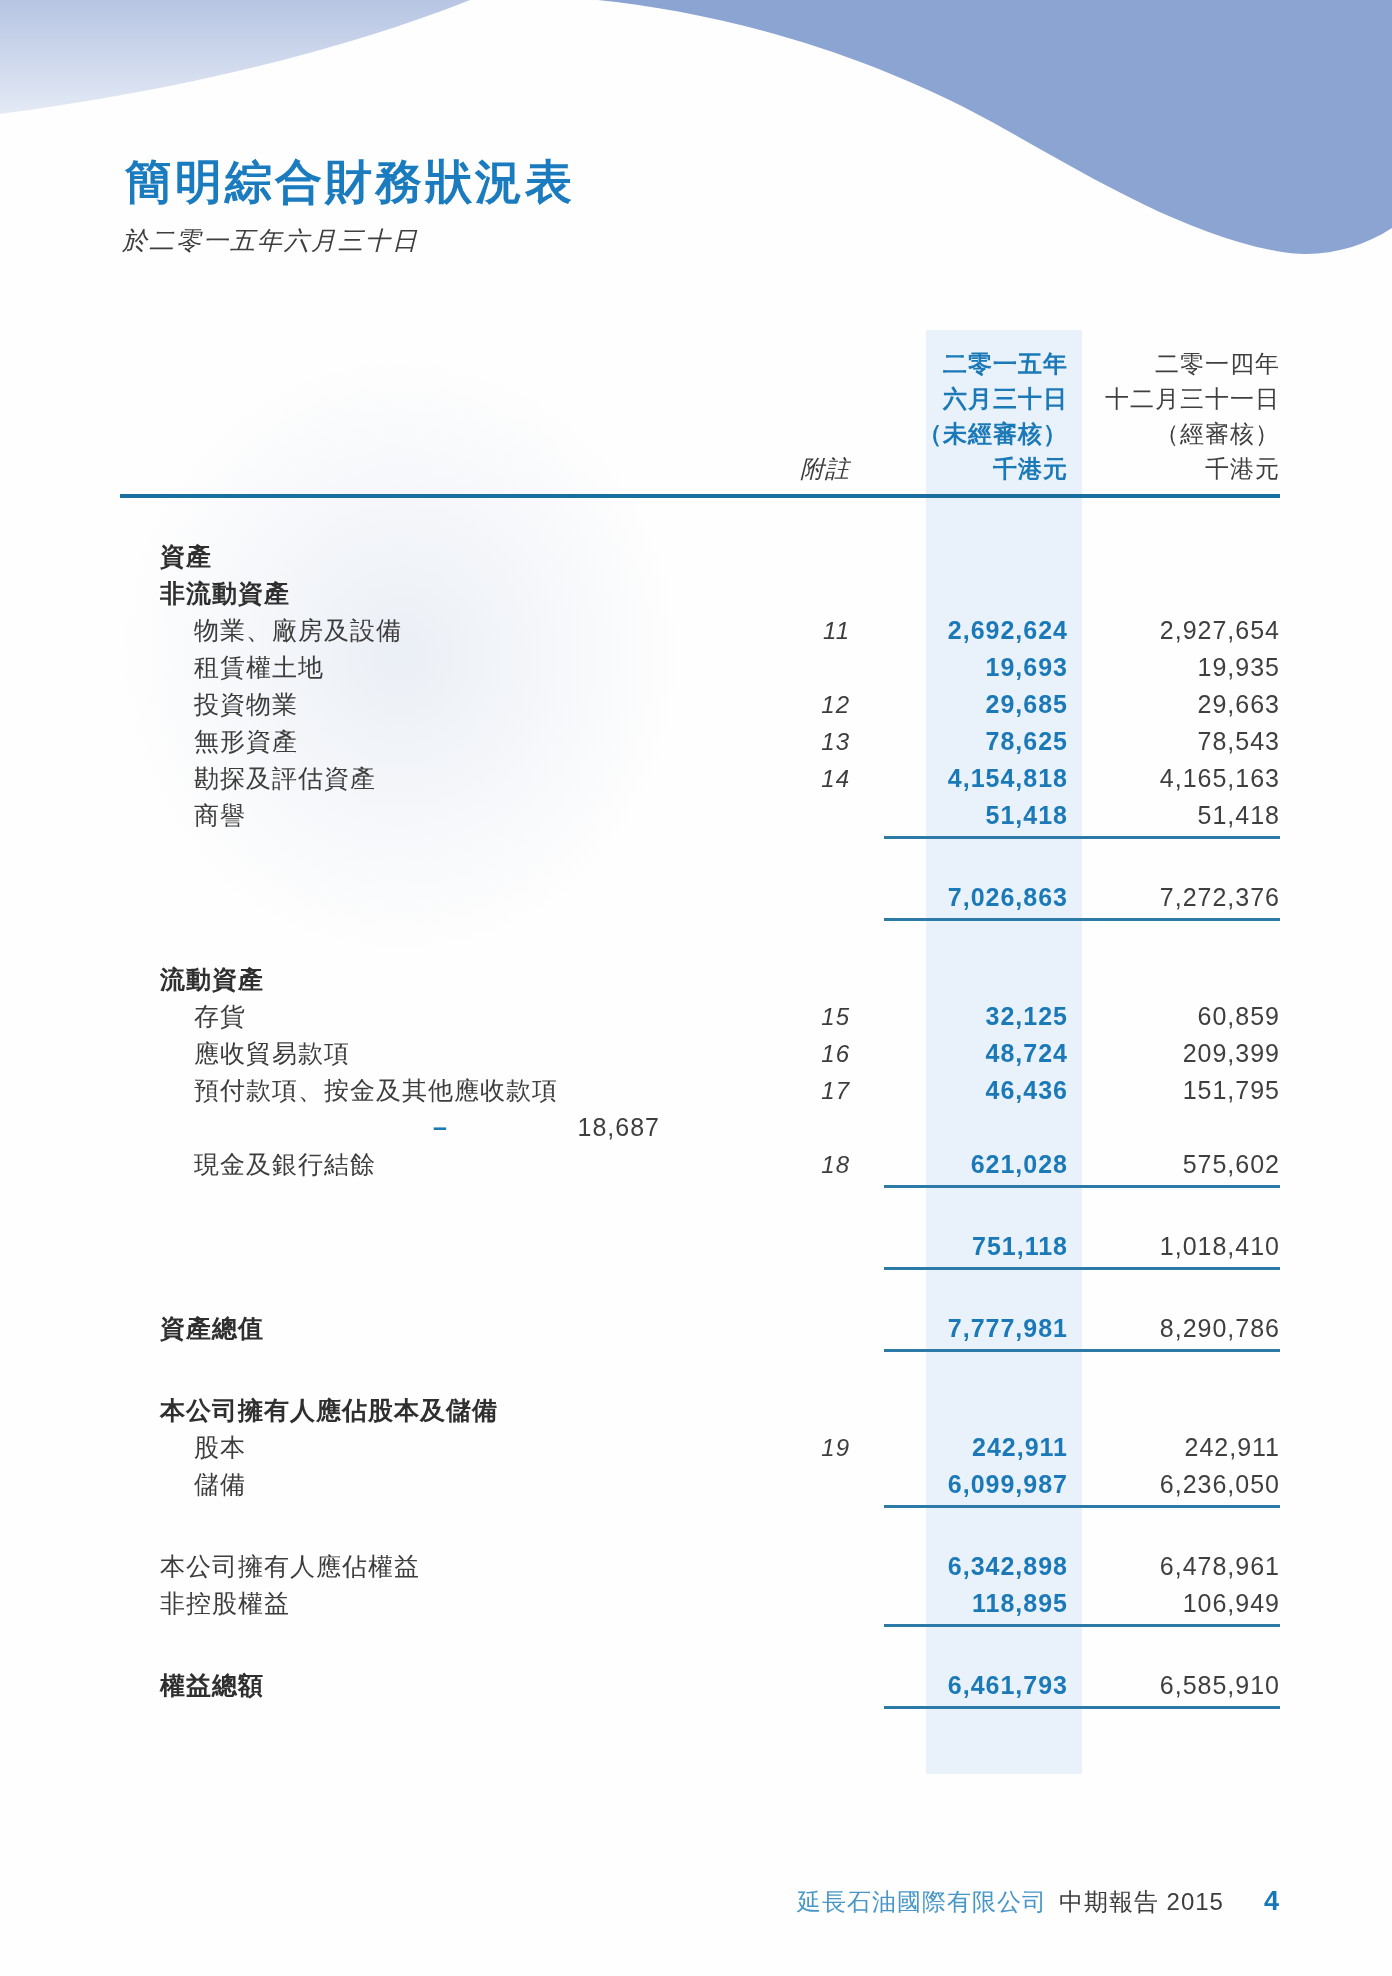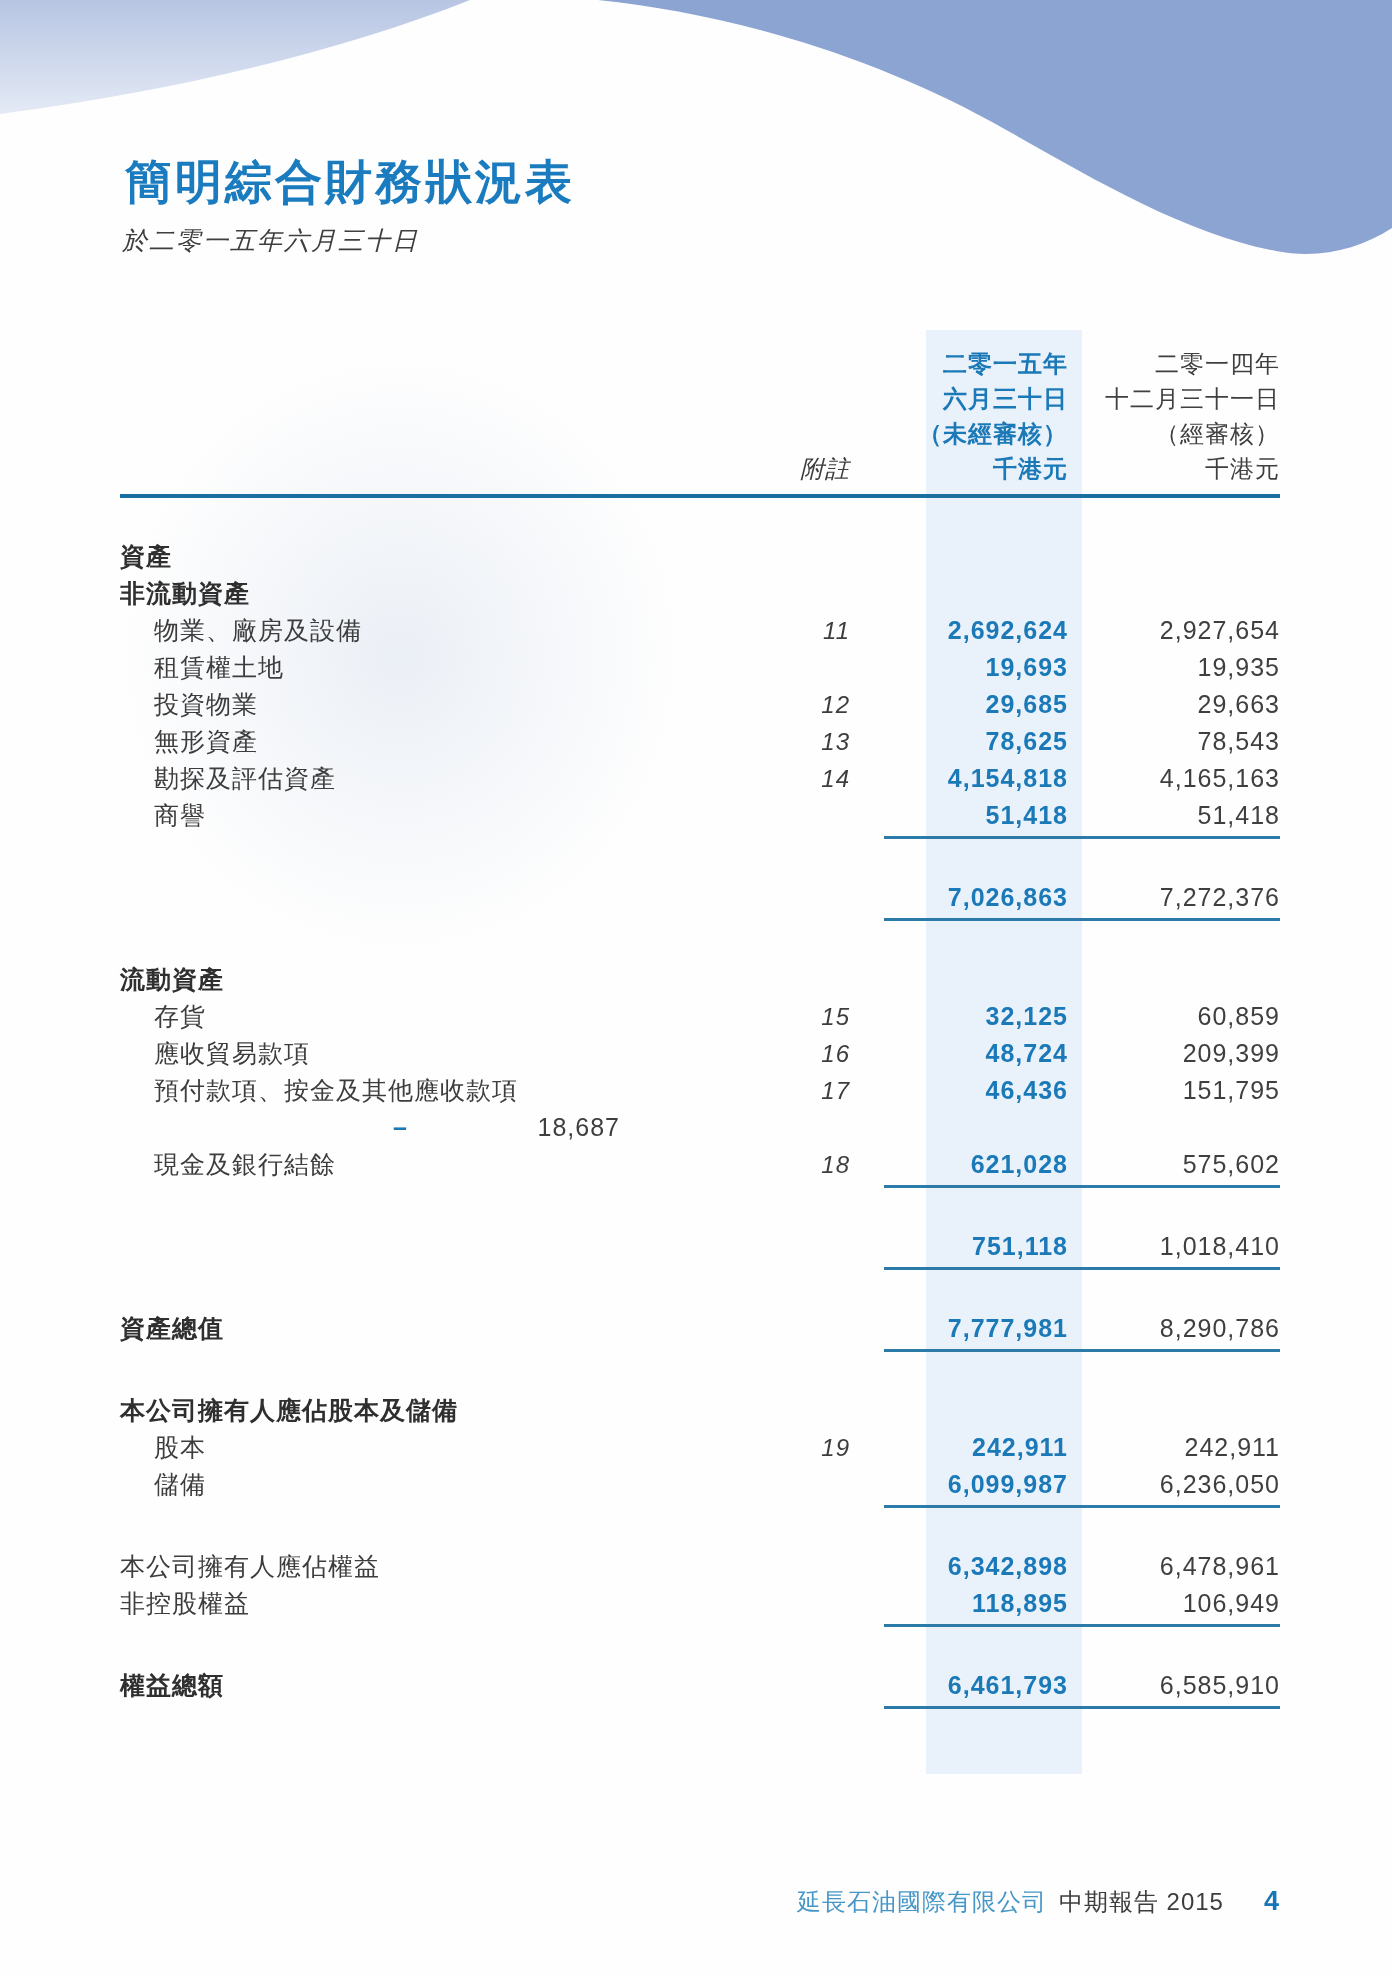--- a/index.html
+++ b/index.html
@@ -18,21 +18,21 @@
   .thead{display:flex;align-items:flex-end;position:relative;z-index:1;letter-spacing:1px;}
   .h-lbl{flex:1;}
   .h-note{width:70px;text-align:right;font-style:italic;font-size:24px;color:#3d3d3d;line-height:35px;}
   .h-col{font-size:24px;line-height:35px;text-align:right;margin-top:12px;}
   .c15{width:218px;font-weight:bold;color:#1b79b8;}
   .c14{width:212px;color:#3f3f3f;}
   .thick-rule{height:4px;background:#1b6fa0;margin-top:8px;position:relative;z-index:1;}
   #rows{position:relative;z-index:1;}
   .spacer{height:40px;}
   .num-rule{height:3px;background:#2b7aa8;margin-left:764px;margin-top:2px;}
-  .row{display:flex;align-items:center;height:37px;font-size:25px;color:#3d3d3d;letter-spacing:1px;}
+  .row{display:flex;align-items:center;height:37px;font-size:25px;color:#3d3d3d;letter-spacing:1px;margin-left:40px;}
   .row .lbl{flex:1;}
   .lbl.b{font-weight:bold;color:#2f2f2f;}
   .lbl.ind{padding-left:34px;}
   .note{width:70px;text-align:right;font-style:italic;font-size:24px;color:#3d3d3d;}
   .v{width:218px;text-align:right;}
   .v15{font-weight:bold;color:#1b79b8;}
   .v14{width:212px;color:#3f3f3f;}
 
   .footer{position:absolute;top:1886px;right:112px;display:flex;align-items:baseline;
         font-size:24px;letter-spacing:1px;text-align:center;}

